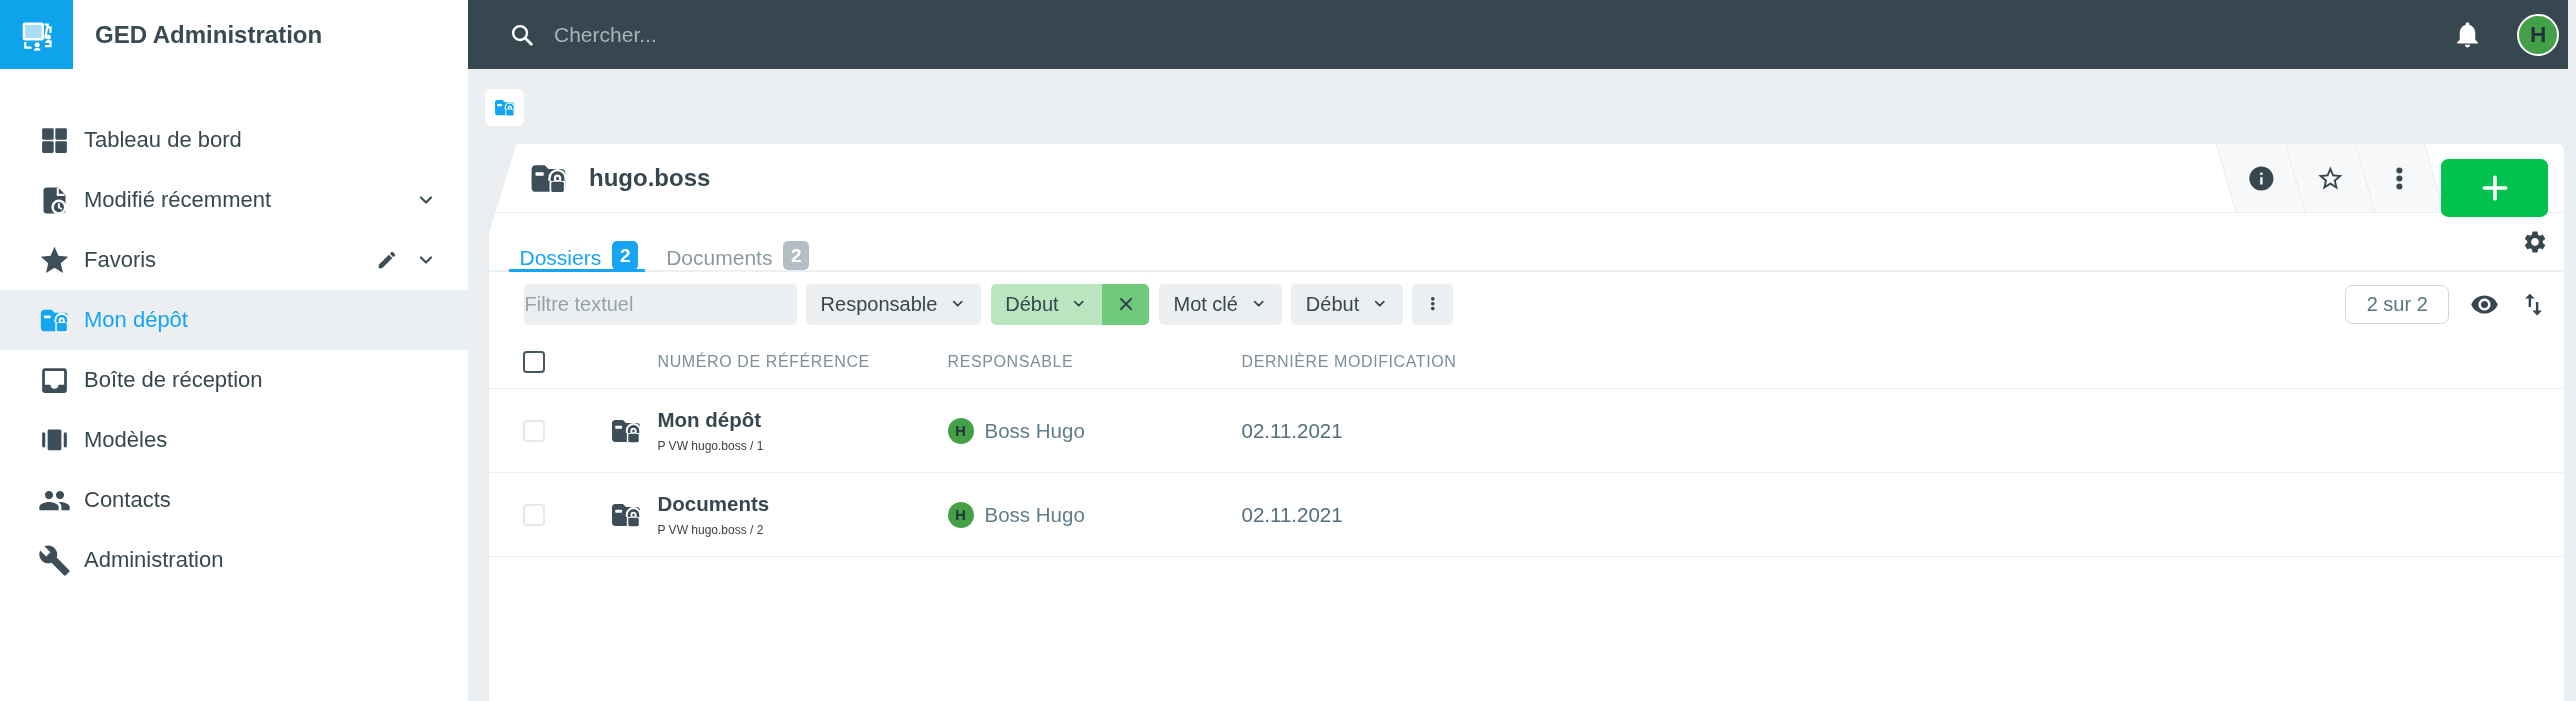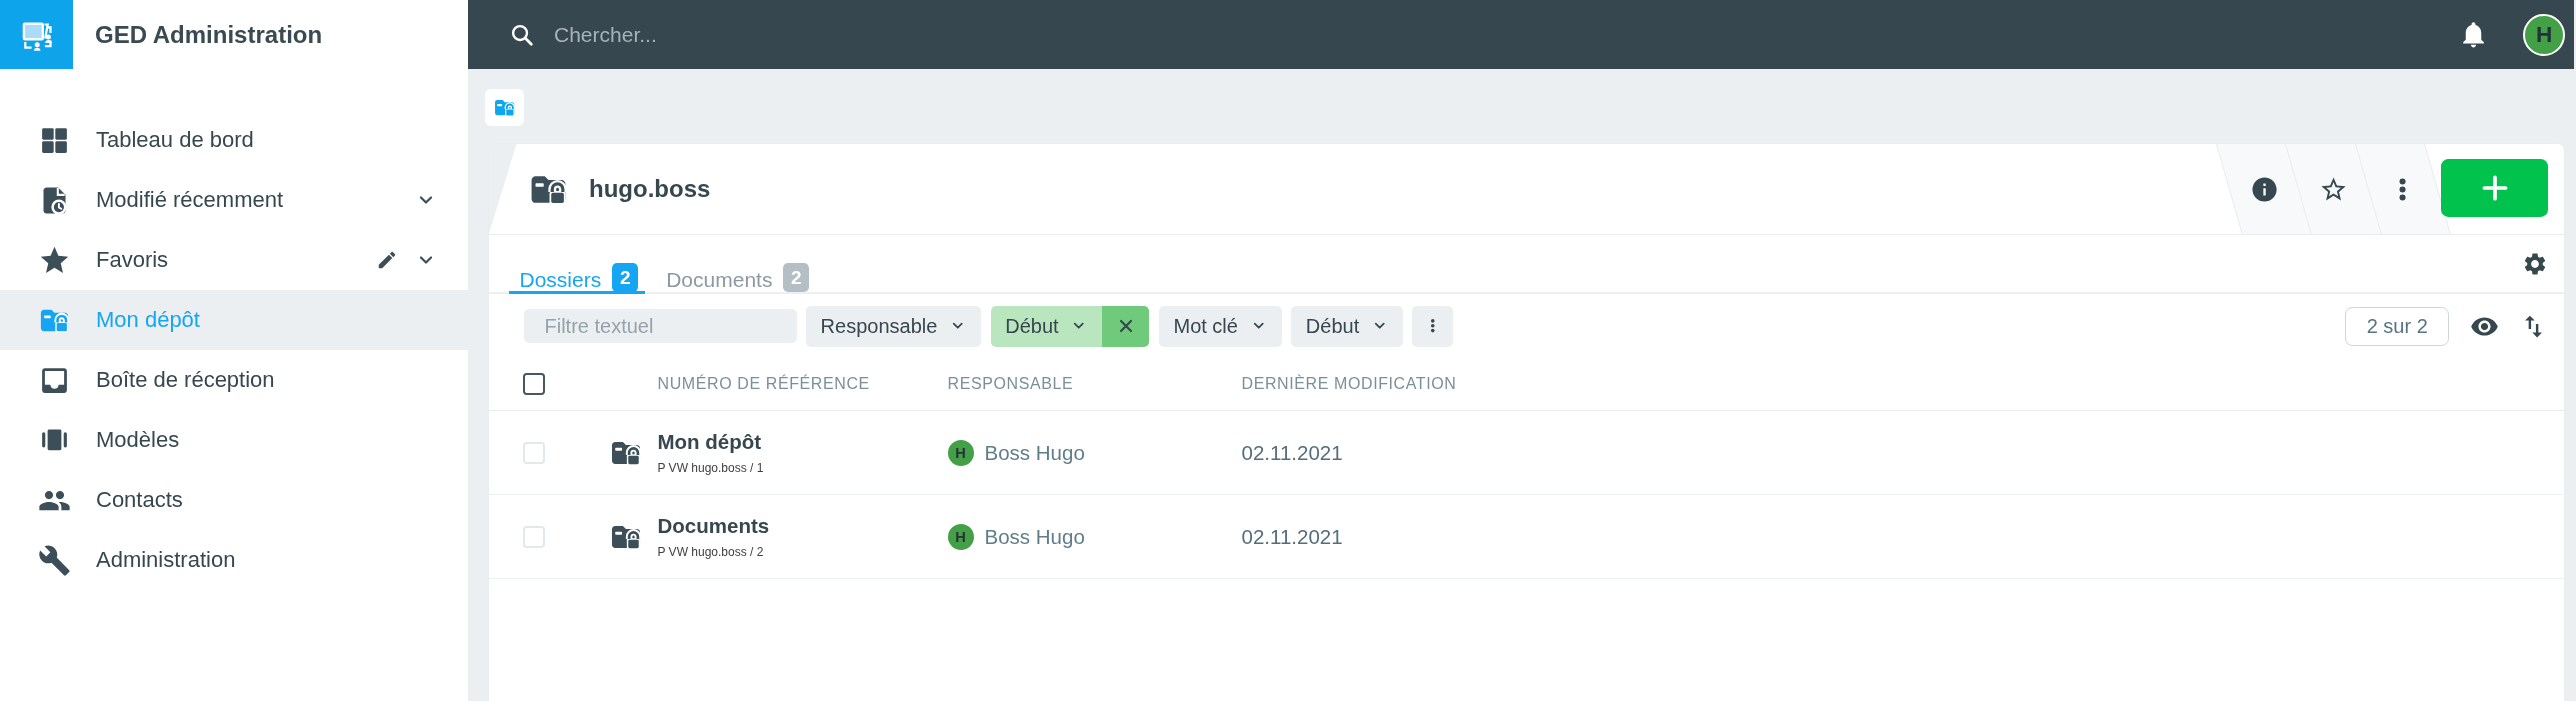--- a/index.html
+++ b/index.html
@@ -2,62 +2,62 @@
 <html style="font-size:11.7px"><head>
 <meta charset="utf-8">
 <style>
   *{box-sizing:border-box;margin:0;padding:0}
   html,body{width:2576px;height:701px}
   body{position:relative;overflow:hidden;background:#eceff1;color:#37474f;
        font-family:"Liberation Sans",sans-serif;-webkit-font-smoothing:antialiased}
   svg{display:block}
 
   
-  .topbar{position:absolute;top:0;left:0;right:2px;height:69px;background:#37474f;display:flex;align-items:center}
+  .topbar{position:absolute;top:0;left:0;right:8px;height:69px;background:#37474f;display:flex;align-items:center}
   .brand{width:468px;height:69px;background:#fff;display:flex;align-items:center;flex:0 0 auto}
   .logo{width:73px;height:69px;background:#0da4ec;display:flex;align-items:center;justify-content:center;cursor:pointer}
   .logo svg{width:45px;height:42px}
   .app-title{margin-left:22px;font-size:24px;font-weight:700;color:#3a4a52}
   .search{display:flex;align-items:center;margin-left:41px;gap:19px;flex:1}
   .search svg{width:26px;height:26px;color:#fff}
   .search input{background:transparent;border:0;outline:none;color:#fde047;font-size:21px;width:658px;font-family:inherit}
   .search input::placeholder{color:#a7b3ba}
   .top-right{margin-left:auto;display:flex;align-items:center;gap:34px;padding-right:8.8px}
   .bell{width:31px;height:31px;color:#fff;cursor:pointer}
   .bell svg{width:100%;height:100%}
   .avatar{width:42px;height:42px;border-radius:50%;background:#43a047;border:2.2px solid #fff;display:flex;
           align-items:center;justify-content:center;font-size:22.6px;font-weight:700;color:#21323b;cursor:pointer}
 
   
   .sidebar{position:absolute;top:69px;left:0;width:468px;bottom:0;background:#fff;
            box-shadow:0.7px 0 0 #e4e8eb;padding-top:41px}
   .nav-item{height:60px;display:flex;align-items:center;padding:0 31px 0 38px;cursor:pointer}
   .nav-item .nicon{width:33px;height:33px;flex:0 0 auto;color:#3c4e57}
   .nav-item .nicon svg{width:100%;height:100%}
-  .nlabel{margin-left:25px;font-size:22px;color:#37474f;white-space:nowrap}
+  .nlabel{margin-left:13px;font-size:22px;color:#37474f;white-space:nowrap}
   .nav-item.active{background:#eceff1}
   .nav-item.active .nlabel{color:#16a5f2}
   .nav-item.active .nicon{color:#16a5f2}
   .nav-trail{margin-left:auto;display:flex;align-items:center;gap:17.5px;color:#3c4e57}
   .nav-trail svg{width:22px;height:22px}
   .nav-trail .bigger svg{width:25px;height:25px}
 
   
   .content{position:absolute;left:468px;top:69px;right:0;bottom:0;background:#eceff1}
   .mini-tab{position:absolute;left:17px;top:20px;width:39px;height:37px;background:#fff;border-radius:5.8px;
             display:flex;align-items:center;justify-content:center;color:#0ea6f1;cursor:pointer}
   .mini-tab svg{width:23.4px;height:23.4px}
 
   .card{position:absolute;left:20.5px;right:11.7px;top:75px;bottom:0;background:#fff;
         border-radius:5.8px 5.8px 0 0;box-shadow:0 0.7px 1.5px rgba(0,0,0,.05)}
   .corner{position:absolute;left:0;top:0;width:28px;height:91px;background:#eceff1;
           clip-path:polygon(0 0,100% 0,0 100%)}
 
   
-  .card-header{position:relative;height:91px;border-bottom:1.5px solid #e9edf0;display:flex;align-items:center}
+  .card-header{position:relative;height:69px;border-bottom:1.5px solid #e9edf0;display:flex;align-items:center}
   .header-folder{margin-left:39px;width:41px;height:41px;color:#3c4e57;flex:0 0 auto}
   .header-folder svg{width:100%;height:100%}
   .header-title{margin-left:20.5px;font-size:24px;font-weight:700;color:#37474f}
   .actions-grp{position:absolute;right:139px;top:0;height:100%;width:209px;background:#f8f9fb;
                border-left:1.5px solid #e8ecef;border-right:1.5px solid #e8ecef;
                transform:skewX(16deg);transform-origin:0 0;display:flex}
   .acell{flex:1;display:flex;align-items:center;justify-content:center;cursor:pointer}
   .acell + .acell{border-left:1.5px solid #e8ecef}
   .acell svg{width:29px;height:29px;transform:skewX(-16deg);color:#37474f}
   .plus-btn{position:absolute;right:16px;top:15.3px;width:107px;height:58px;background:#01c24d;border:0;
@@ -72,21 +72,21 @@
   .tab-badge{min-width:26px;height:29px;border-radius:5.1px;background:#b4bfc5;color:#fff;font-size:19px;
              font-weight:700;display:flex;align-items:center;justify-content:center;padding:0 4.4px}
   .tab.active .tab-label{color:#16a5f2}
   .tab.active .tab-badge{background:#16a5f2}
   .tab.active::after{content:"";position:absolute;left:-10.2px;right:-7.3px;bottom:-2.2px;height:3.7px;background:#16a5f2}
   .gear{position:absolute;right:16px;top:50%;transform:translateY(-50%);width:26px;height:26px;color:#37474f;cursor:pointer}
   .gear svg{width:100%;height:100%}
 
   
   .filterbar{height:64px;display:flex;align-items:center;padding:0 16px 0 35px;gap:9.5px}
-  .f-input{width:273px;height:34px;border:0;border-radius:5.1px;background:#eceff1;padding:0 21px;
+  .f-input{width:273px;height:41px;border:0;border-radius:5.1px;background:#eceff1;padding:0 1px;
            font-size:20px;color:#37474f;font-family:inherit;outline:none}
   .f-input::placeholder{color:#94a3ab}
   .chip{height:41px;border-radius:5.1px;background:#eceff1;display:flex;align-items:center;
         padding:0 14.6px;gap:11.7px;font-size:20px;color:#37474f;cursor:pointer;white-space:nowrap}
   .chip svg{width:17.5px;height:17.5px;color:#37474f}
   .chip-group{display:flex;align-items:center}
   .chip.green{background:#b9e6bf;border-radius:5.1px 0 0 5.1px}
   .chip-x{width:47px;height:41px;background:#6fca7c;border:0;border-radius:0 5.1px 5.1px 0;display:flex;
           align-items:center;justify-content:center;cursor:pointer;color:#37474f}
   .chip-x svg{width:20px;height:20px}

